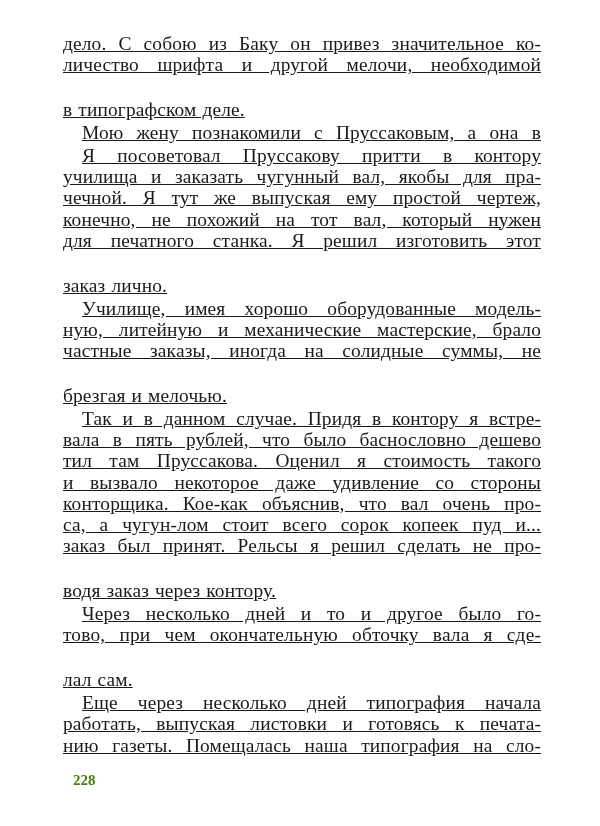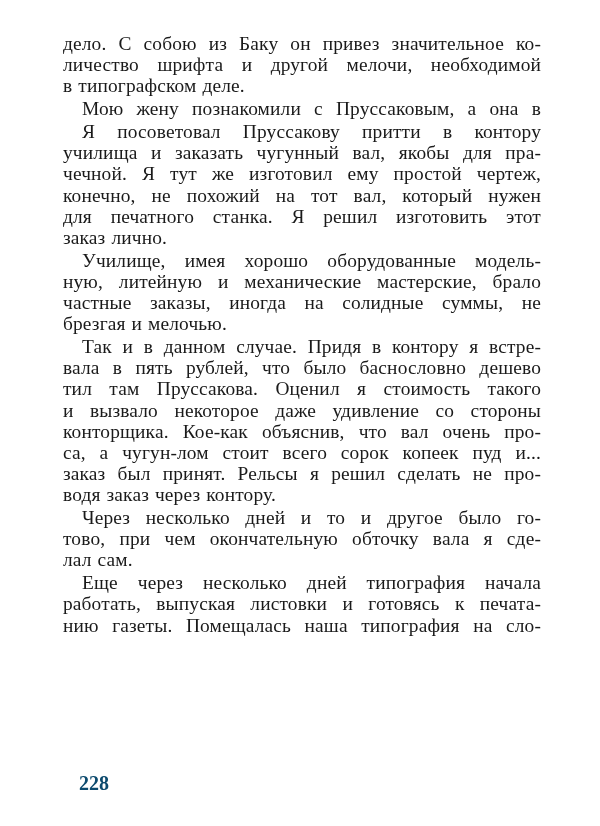--- a/index.html
+++ b/index.html
@@ -4,34 +4,34 @@
 <style>
   html, body { margin: 0; padding: 0; background: #ffffff; }
   body { width: 600px; height: 826px; position: relative; overflow: hidden; }
   .page {
     position: absolute; left: 0; top: 0; width: 600px; height: 826px;
     background: #ffffff;
   }
   .text-block {
     position: absolute; left: 63px; top: 33px; width: 478px;
     font-family: "Liberation Serif", "DejaVu Serif", serif;
-    font-size: 19.4px; color: #1a1a1a;
+    font-size: 19.4px; color: #1a1a1a; text-decoration: underline;
   }
   .para { margin: 0 0 1.6px 0; }
   .line {
     display: block; height: 21.2px; line-height: 21.2px;
     white-space: nowrap; text-align: justify; text-align-last: justify;
     letter-spacing: 0.15px; word-spacing: 1px;
   }
-  .line.last { text-align-last: left; }
+  .line.last { text-align-last: left; margin-top: 24px; }
   .line.indent { padding-left: 19px; }
   .page-number {
-    position: absolute; left: 79px; top: 772px;
+    position: absolute; left: 73px; top: 772px;
     font-family: "Liberation Serif", "DejaVu Serif", serif;
-    font-weight: bold; font-size: 20px; color: #0c4a6e;
+    font-weight: bold; font-size: 15px; color: #4d7c0f;
   }
 </style>
 </head>
 <body>
 
 <div class="page">
   <div class="text-block">
 
     <div class="para">
       <span class="line">дело. С собою из Баку он привез значительное ко-</span>
@@ -40,21 +40,21 @@
     </div>
 
     <div class="para">
       <span class="line indent">Мою жену познакомили с Пруссаковым, а она в</span>
     </div>
 
 
     <div class="para">
       <span class="line indent">Я посоветовал Пруссакову притти в контору</span>
       <span class="line">училища и заказать чугунный вал, якобы для пра-</span>
-      <span class="line">чечной. Я тут же изготовил ему простой чертеж,</span>
+      <span class="line">чечной. Я тут же выпуская ему простой чертеж,</span>
       <span class="line">конечно, не похожий на тот вал, который нужен</span>
       <span class="line">для печатного станка. Я решил изготовить этот</span>
       <span class="line last">заказ лично.</span>
     </div>
 
     <div class="para">
       <span class="line indent">Училище, имея хорошо оборудованные модель-</span>
       <span class="line">ную, литейную и механические мастерские, брало</span>
       <span class="line">частные заказы, иногда на солидные суммы, не</span>
       <span class="line last">брезгая и мелочью.</span>

